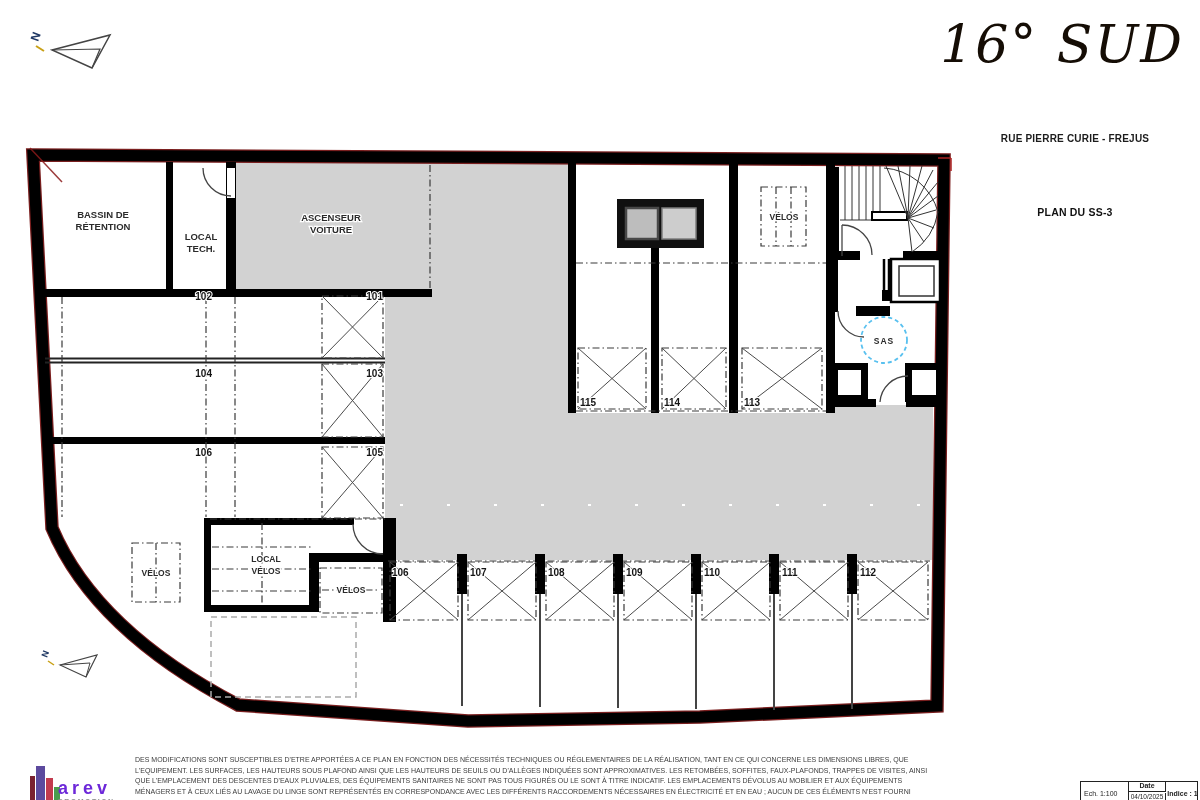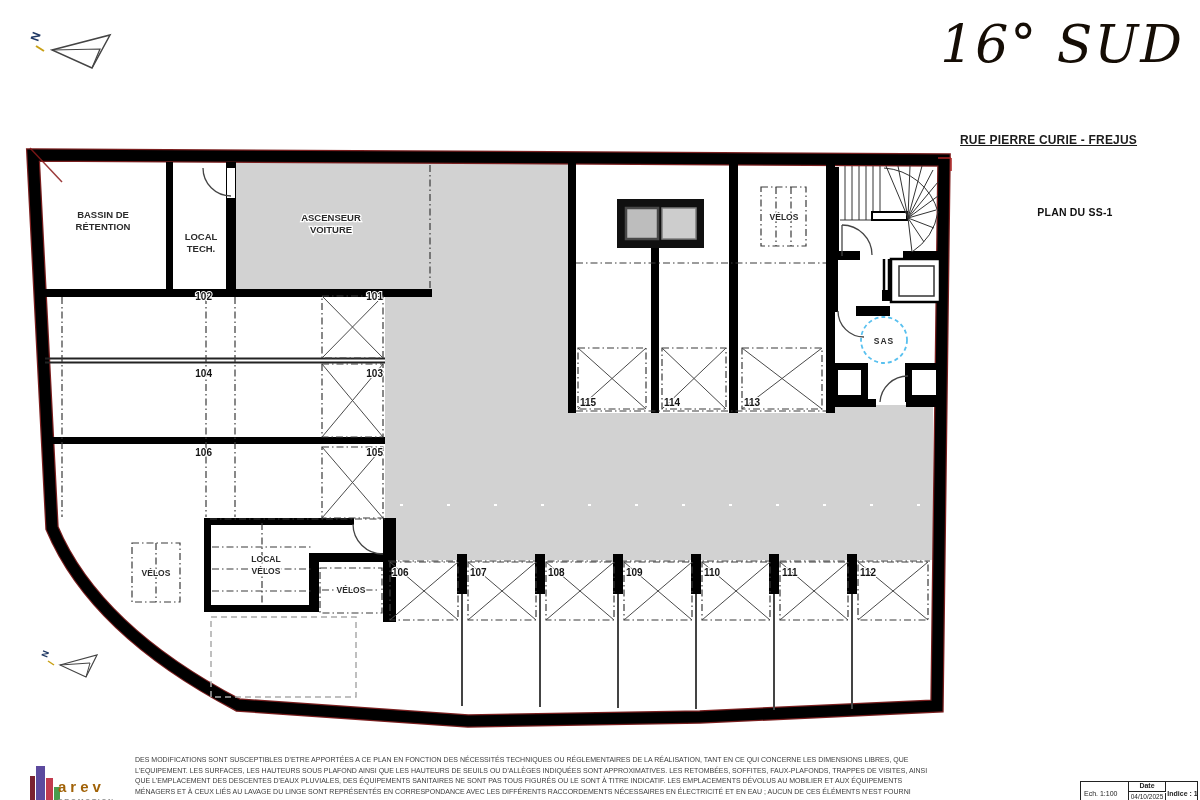--- a/index.html
+++ b/index.html
@@ -8,26 +8,26 @@
   .abs{position:absolute;}
   svg text{font-family:"Liberation Sans",sans-serif;}
   .lbl{font-size:9.5px;font-weight:700;fill:#2b2b2b;paint-order:stroke;stroke:#ffffff;stroke-width:2.5px;}
   .lbl-sm{font-size:8.5px;font-weight:700;fill:#2b2b2b;paint-order:stroke;stroke:#ffffff;stroke-width:2.5px;}
   .num{font-size:10px;font-weight:700;fill:#141414;paint-order:stroke;stroke:#ffffff;stroke-width:2px;}
   .wall{fill:#000;}
   .dashdot{stroke:#3a3a3a;stroke-width:1.2;fill:none;stroke-dasharray:7,3,1.5,3;}
   .xline{stroke:#4a4a4a;stroke-width:1;}
   .brand{font-family:"DejaVu Serif",serif;font-style:italic;font-size:52px;color:#150d05;
          letter-spacing:2px;white-space:nowrap;text-align:right;}
-  .addr{font-size:12px;font-weight:700;color:#1c1c1c;text-align:left;letter-spacing:.2px;text-decoration:underline;}
+  .addr{font-size:10px;font-weight:700;color:#1c1c1c;text-align:center;letter-spacing:.2px;}
   .ptitle{font-size:10.5px;font-weight:700;color:#111;text-align:center;letter-spacing:.2px;}
   .disc{font-size:7px;line-height:10.6px;color:#3b3b3b;white-space:nowrap;}
   .tb{border:1px solid #222;box-sizing:border-box;font-size:7px;color:#222;}
   .tb-cell{position:absolute;box-sizing:border-box;}
-  .arev{font-size:15px;font-weight:700;color:#a16207;letter-spacing:4px;}
+  .arev{font-size:18px;font-weight:700;color:#6d28d9;letter-spacing:4px;}
   .arevsub{font-size:7px;font-weight:700;color:#8f8f8f;letter-spacing:1.5px;}
 </style>
 </head>
 <body>
 
 <div id="page">
 
   <svg class="abs" style="left:0;top:0" width="1200" height="800" viewBox="0 0 1200 800">
 
     <g>
@@ -283,21 +283,21 @@
     <g>
       <path d="M60,665 L97,655 L86,677 Z" fill="#ffffff" stroke="#444" stroke-width="1.2"></path>
       <path d="M60,665 L90,663 L86,677" fill="none" stroke="#444" stroke-width="1"></path>
       <line x1="48" y1="661" x2="54" y2="665" stroke="#c8a015" stroke-width="1.5"></line>
       <text x="47" y="658" transform="rotate(-70 47 658)" style="font-size:9px;font-weight:700;fill:#1f3864">N</text>
     </g>
   </svg>
 
   <div class="abs brand" style="right:16px;top:14px">16° SUD</div>
   <div class="abs addr" style="left:960px;top:133px;width:230px">RUE PIERRE CURIE - FREJUS</div>
-  <div class="abs ptitle" style="left:960px;top:206px;width:230px">PLAN DU SS-1</div>
+  <div class="abs ptitle" style="left:960px;top:206px;width:230px">PLAN DU SS-3</div>
 
   <div class="abs" style="left:30px;top:762px;width:130px;height:38px">
     <div class="abs" style="left:0;top:14px;width:5px;height:24px;background:#7a2230"></div>
     <div class="abs" style="left:6px;top:4px;width:9px;height:34px;background:#5c4a9e"></div>
     <div class="abs" style="left:16px;top:16px;width:7px;height:22px;background:#c23b4e"></div>
     <div class="abs" style="left:24px;top:25px;width:6px;height:13px;background:#4a9c4e"></div>
     <div class="abs arev" style="left:28px;top:16px">arev</div>
     <div class="abs arevsub" style="left:28px;top:36px">PROMOTION</div>
   </div>
 

